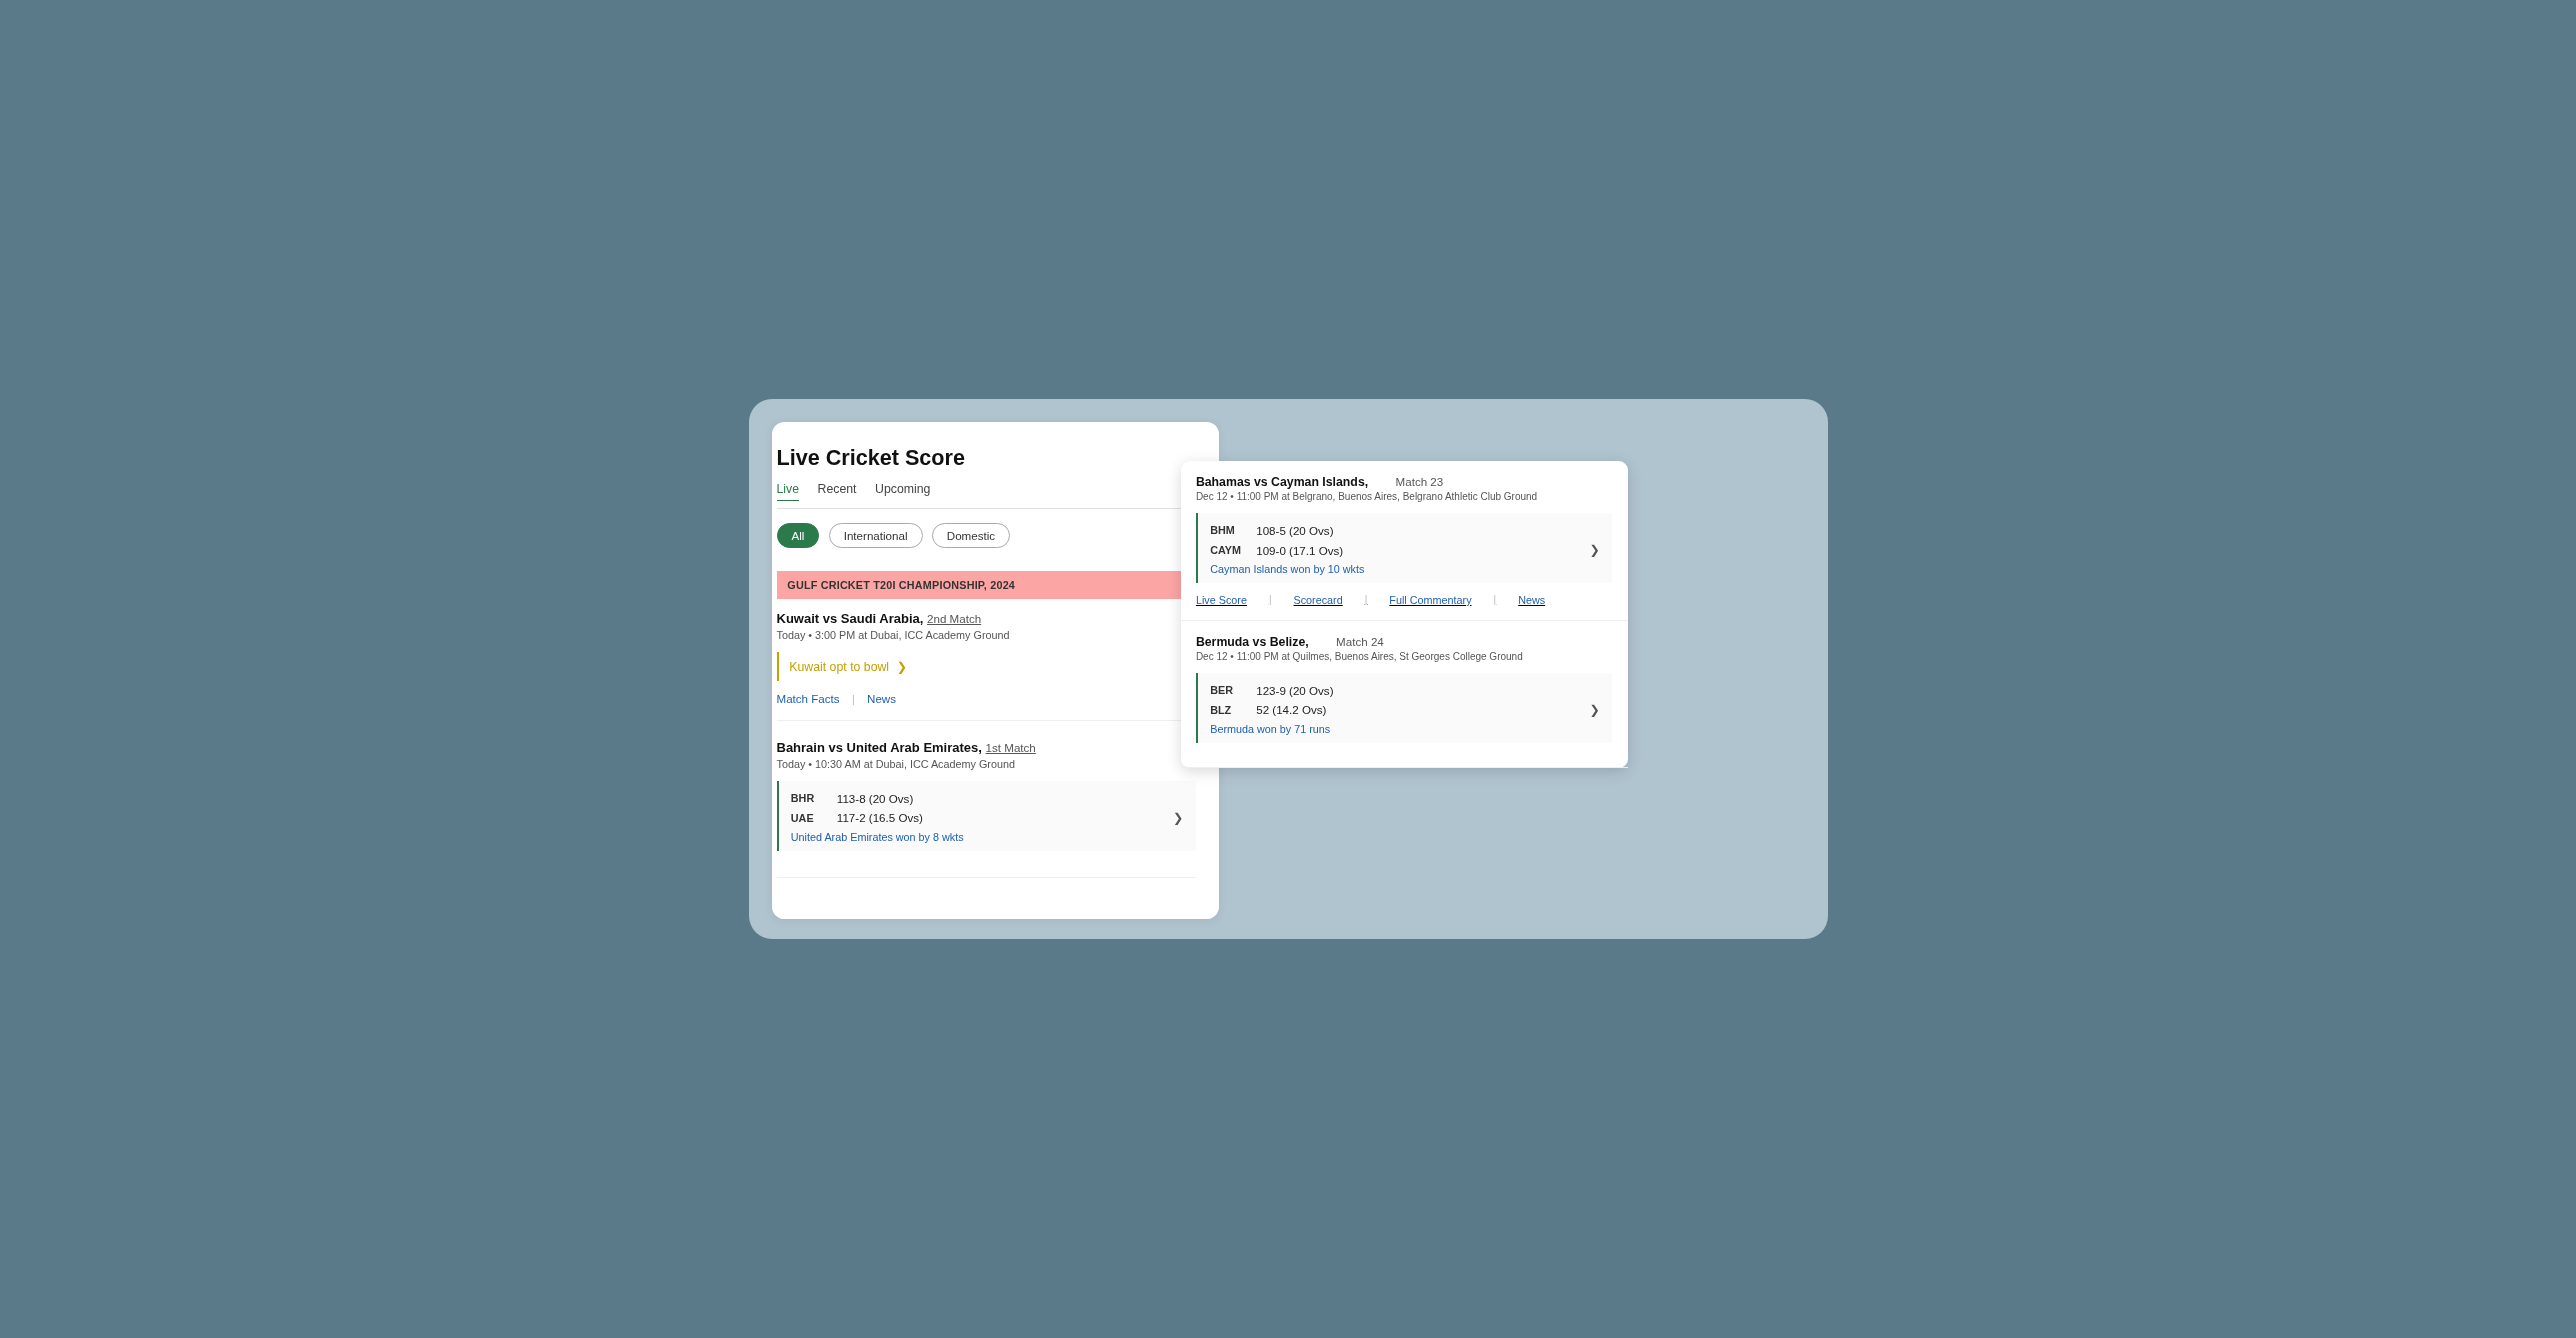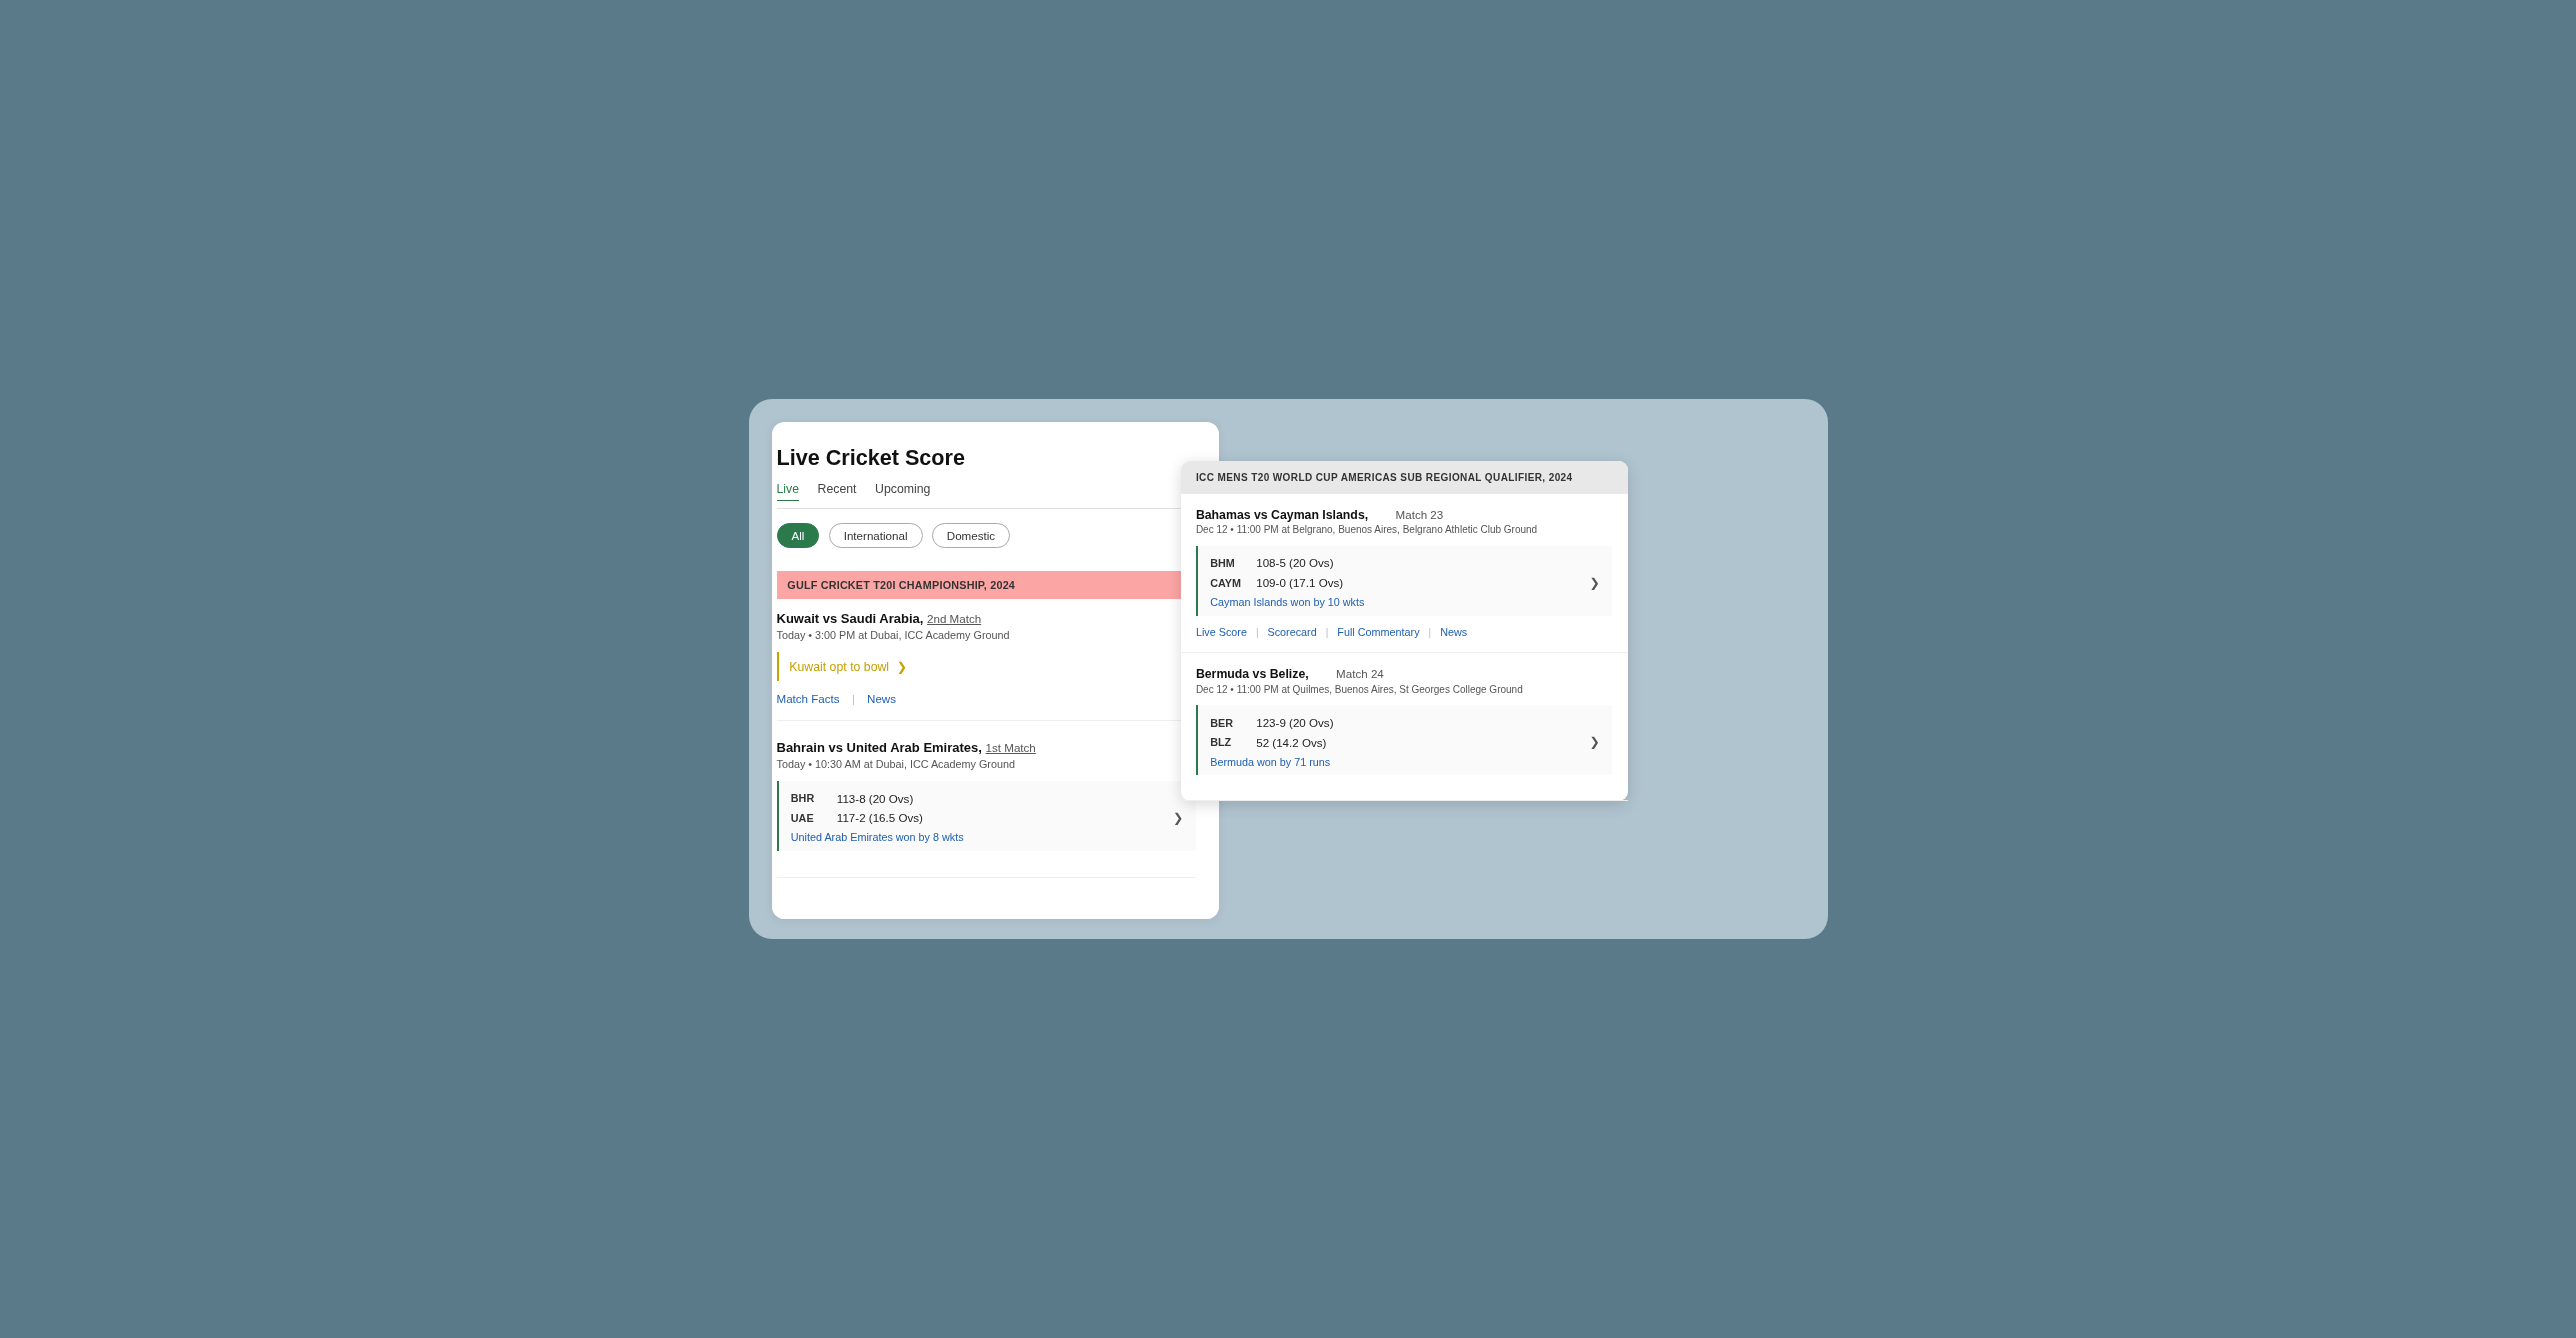--- a/index.html
+++ b/index.html
@@ -250,22 +250,23 @@
 
     .right-score-box {
       border-left: 2.3px solid #2a7a4b;
       padding: 7.7px 12.3px;
       margin-bottom: 10.8px;
       background: #fafafa;
     }
 
     .right-match-links {
       display: flex;
-      gap: 9px;
-      align-items: center;
+      gap: 22px;
+      align-items: center;
+      text-decoration: underline;
     }
 
     .right-match-link {
       color: #2060b0;
       font-size: 10.8px;
       cursor: pointer;
       text-decoration: none;
     }
 
     .right-link-sep {
@@ -330,21 +331,20 @@
           <span class="score-arrow">❯</span>
         </div>
         <div class="winner-text">United Arab Emirates won by 8 wkts</div>
       </div>
     </div>
 
   </div>
 
   <div class="right-panel">
 
-    <div class="right-tournament-header">ICC MENS T20 WORLD CUP AMERICAS SUB REGIONAL QUALIFIER, 2024</div>
 
     <div class="right-match-card">
       <div class="right-match-title">
         <span>Bahamas vs Cayman Islands,</span>
         <span class="match-num">Match 23</span>
       </div>
       <div class="right-match-meta">Dec 12  •  11:00 PM at Belgrano, Buenos Aires, Belgrano Athletic Club Ground</div>
       <div class="right-score-box">
         <div class="score-row">
           <span class="score-team">BHM</span>

